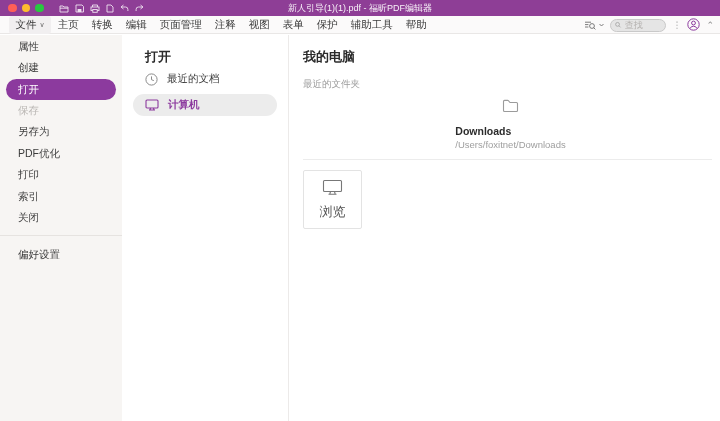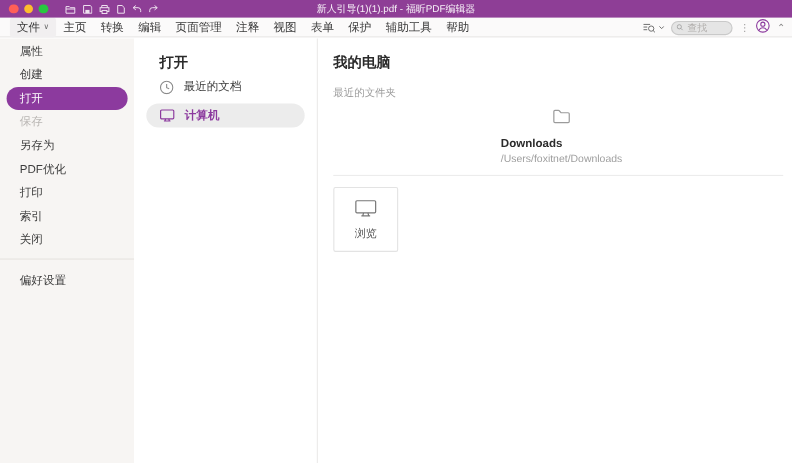--- a/index.html
+++ b/index.html
@@ -88,21 +88,21 @@
   .recent-label { margin-top:12px; font-size:9.5px; color:#9b9b9b; }
   .folder-row { margin-top:7px; padding-left:6px; display:flex; align-items:center; gap:12px;flex-direction:column; }
   .folder-name { font-size:10.5px; font-weight:bold; color:#2b2b2b; }
   .folder-path { font-size:9.5px; color:#9e9e9e; margin-top:2px; }
   .hdiv { border-bottom:1px solid #ececec; margin-top:9px; }
   .browse-card {
     margin-top:10px; width:59px; height:59px; border:1px solid #e3e3e3; border-radius:2px;
     background:#fff; display:flex; flex-direction:column; align-items:center;
     justify-content:center; gap:7px;
   }
-  .browse-label { font-size:10px; color:#555; }
+  .browse-label { font-size:13px; color:#555; }
 </style>
 </head>
 <body>
 
 <div class="titlebar">
   <div class="tl red"></div>
   <div class="tl yellow"></div>
   <div class="tl green"></div>
 
   <div class="qicons">

